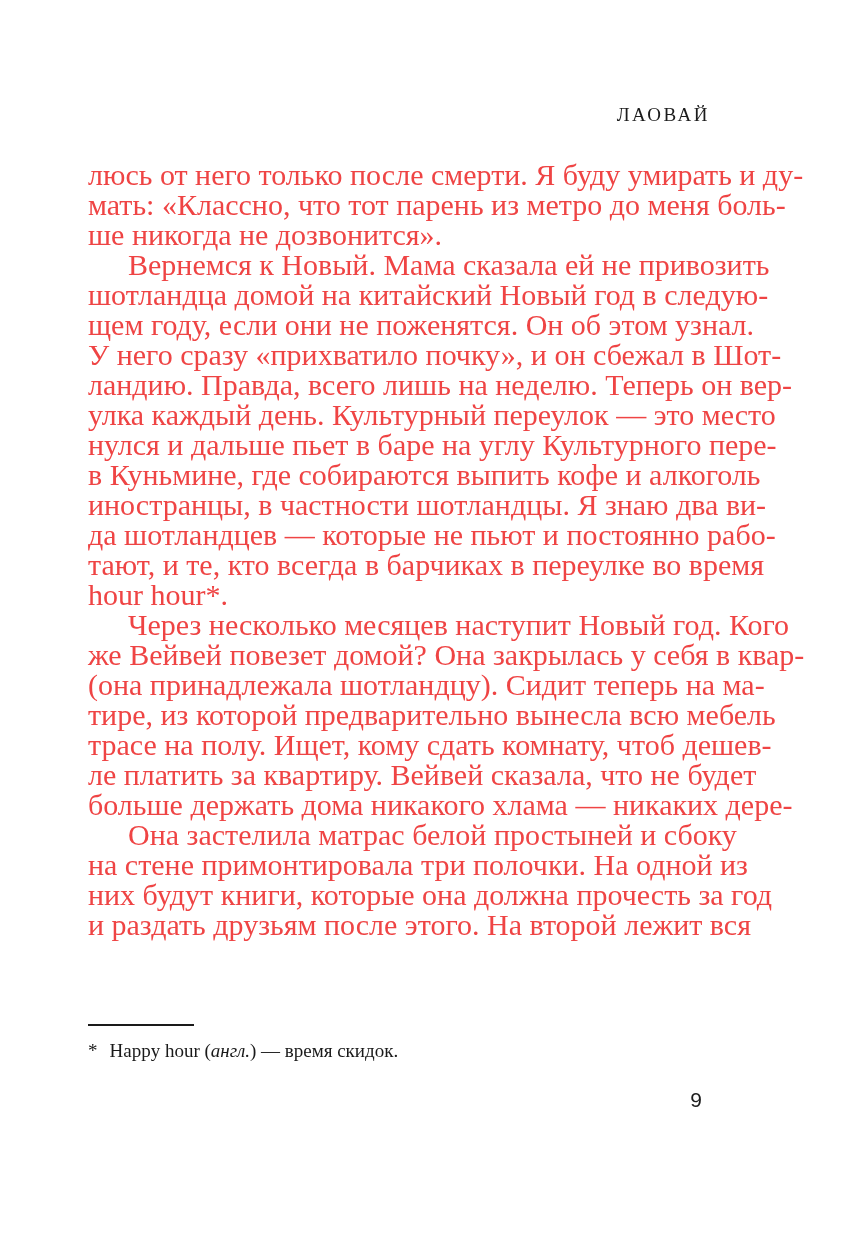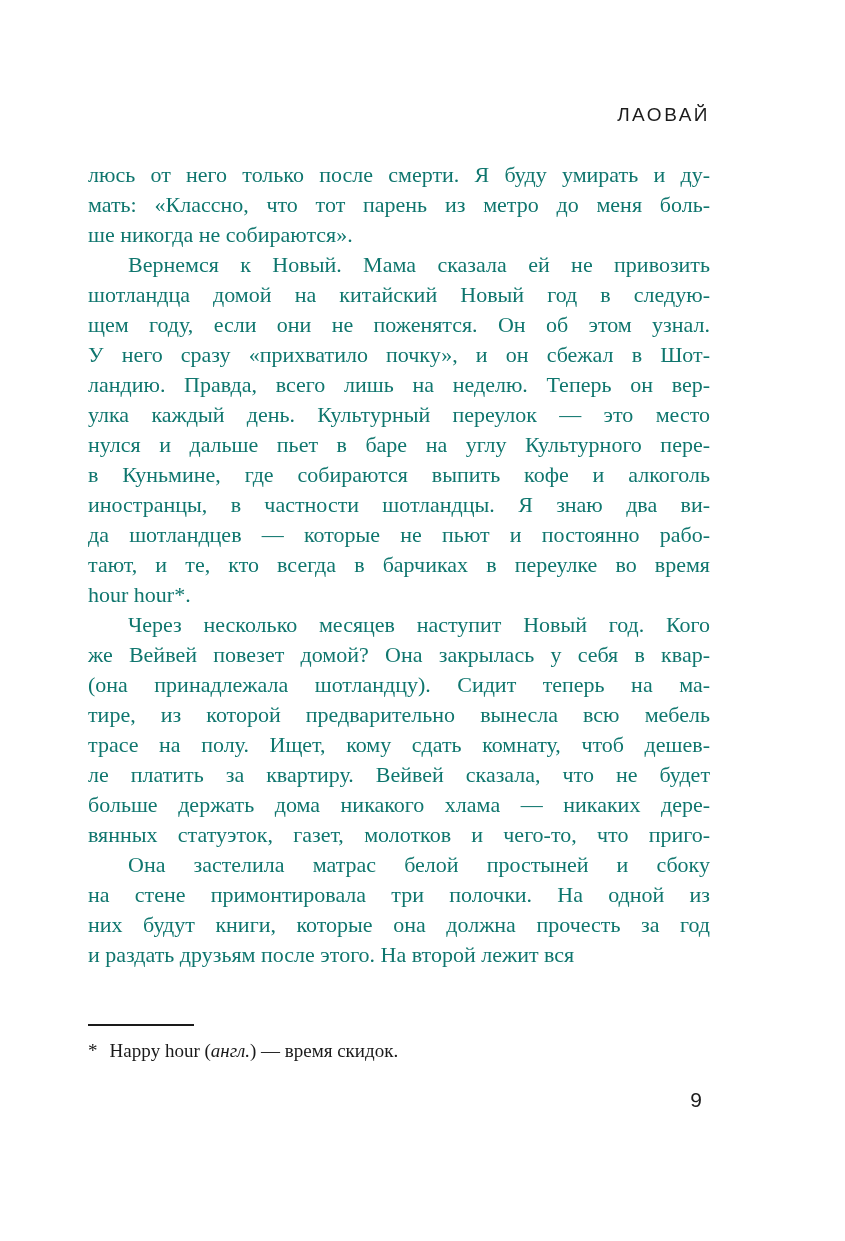--- a/index.html
+++ b/index.html
@@ -10,34 +10,34 @@
     background: #ffffff;
     color: #1a1a1a;
     overflow: hidden;
   }
   .running-head {
     position: absolute;
     top: 104px;
     left: 88px;
     width: 622px;
     text-align: right;
-    font-family: Liberation Sans, sans-serif;
+    font-family: Liberation Serif, serif;
     font-size: 19px;
     letter-spacing: 2.5px;
     color: #1c1c1c;
   }
   .text-block {
     position: absolute;
     top: 160px;
     left: 88px;
     width: 622px;
     font-family: "Liberation Serif", serif;
-    font-size: 22px;
+    font-size: 30px;
     line-height: 30px;
-    color: #0f766e;
+    color: #ef4444;
   }
   .line {
     height: 30px;
     white-space: nowrap;
     text-align: justify;
     text-align-last: justify;
   }
   .line.last {
     text-align-last: left;
   }
@@ -79,41 +79,40 @@
 </head>
 <body>
 
 <div class="page">
 
   <div class="running-head">ЛАОВАЙ</div>
 
   <div class="text-block" id="text-block">
       <div class="line">люсь от него только после смерти. Я буду умирать и ду-</div>
       <div class="line">мать: «Классно, что тот парень из метро до меня боль-</div>
-      <div class="line last">ше никогда не собираются».</div>
+      <div class="line last">ше никогда не дозвонится».</div>
       <div class="line indent">Вернемся к Новый. Мама сказала ей не привозить</div>
       <div class="line">шотландца домой на китайский Новый год в следую-</div>
       <div class="line">щем году, если они не поженятся. Он об этом узнал.</div>
       <div class="line">У него сразу «прихватило почку», и он сбежал в Шот-</div>
       <div class="line">ландию. Правда, всего лишь на неделю. Теперь он вер-</div>
       <div class="line">улка каждый день. Культурный переулок — это место</div>
       <div class="line">нулся и дальше пьет в баре на углу Культурного пере-</div>
       <div class="line">в Куньмине, где собираются выпить кофе и алкоголь</div>
       <div class="line">иностранцы, в частности шотландцы. Я знаю два ви-</div>
       <div class="line">да шотландцев — которые не пьют и постоянно рабо-</div>
       <div class="line">тают, и те, кто всегда в барчиках в переулке во время</div>
       <div class="line last">hour hour*.</div>
       <div class="line indent">Через несколько месяцев наступит Новый год. Кого</div>
       <div class="line">же Вейвей повезет домой? Она закрылась у себя в квар-</div>
       <div class="line">(она принадлежала шотландцу). Сидит теперь на ма-</div>
       <div class="line">тире, из которой предварительно вынесла всю мебель</div>
       <div class="line">трасе на полу. Ищет, кому сдать комнату, чтоб дешев-</div>
       <div class="line">ле платить за квартиру. Вейвей сказала, что не будет</div>
       <div class="line">больше держать дома никакого хлама — никаких дере-</div>
-      <div class="line">вянных статуэток, газет, молотков и чего-то, что приго-</div>
       <div class="line indent">Она застелила матрас белой простыней и сбоку</div>
       <div class="line">на стене примонтировала три полочки. На одной из</div>
       <div class="line">них будут книги, которые она должна прочесть за год</div>
       <div class="line last">и раздать друзьям после этого. На второй лежит вся</div>
     </div>
 
   <div class="footnote">
     <div class="footnote-rule"></div>
     <div class="footnote-line" id="footnote-line"><span class="fn-marker">*</span><span>Happy hour (</span><i>англ.</i><span>) — время скидок.</span></div>
   </div>

